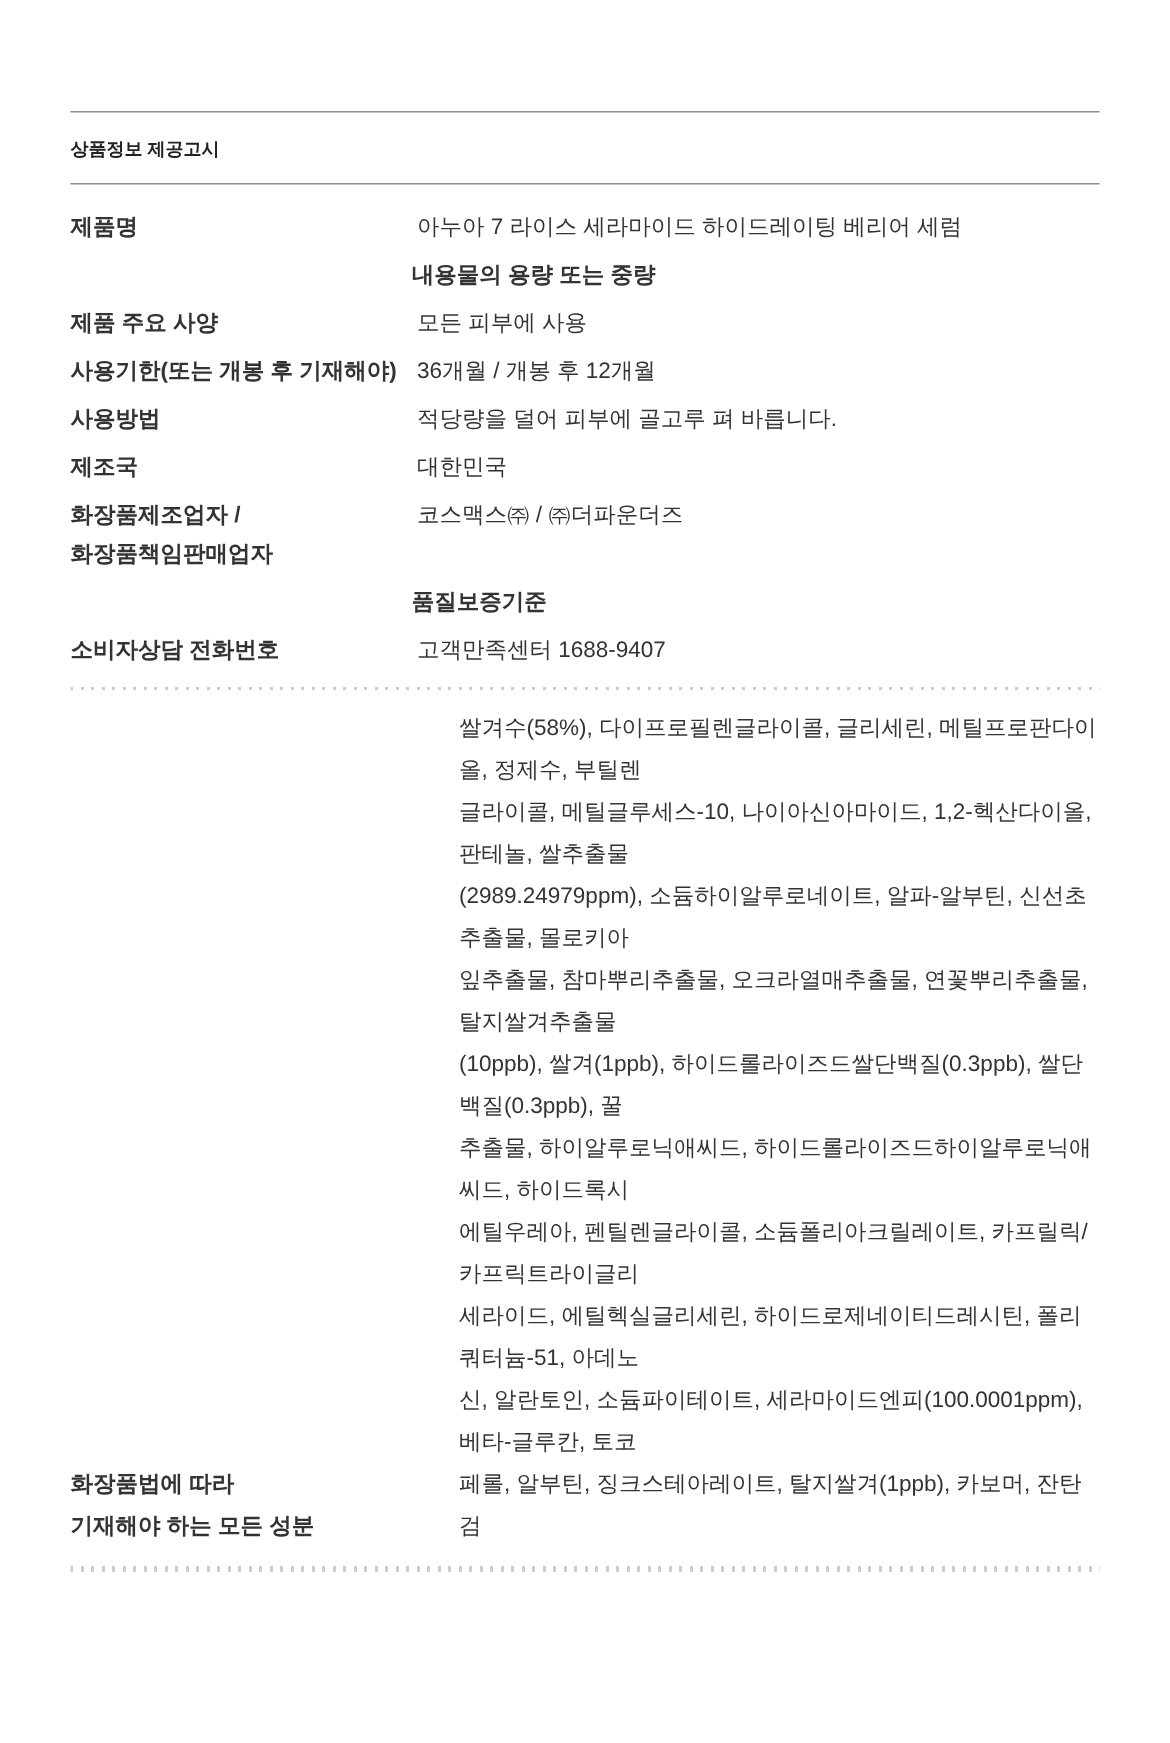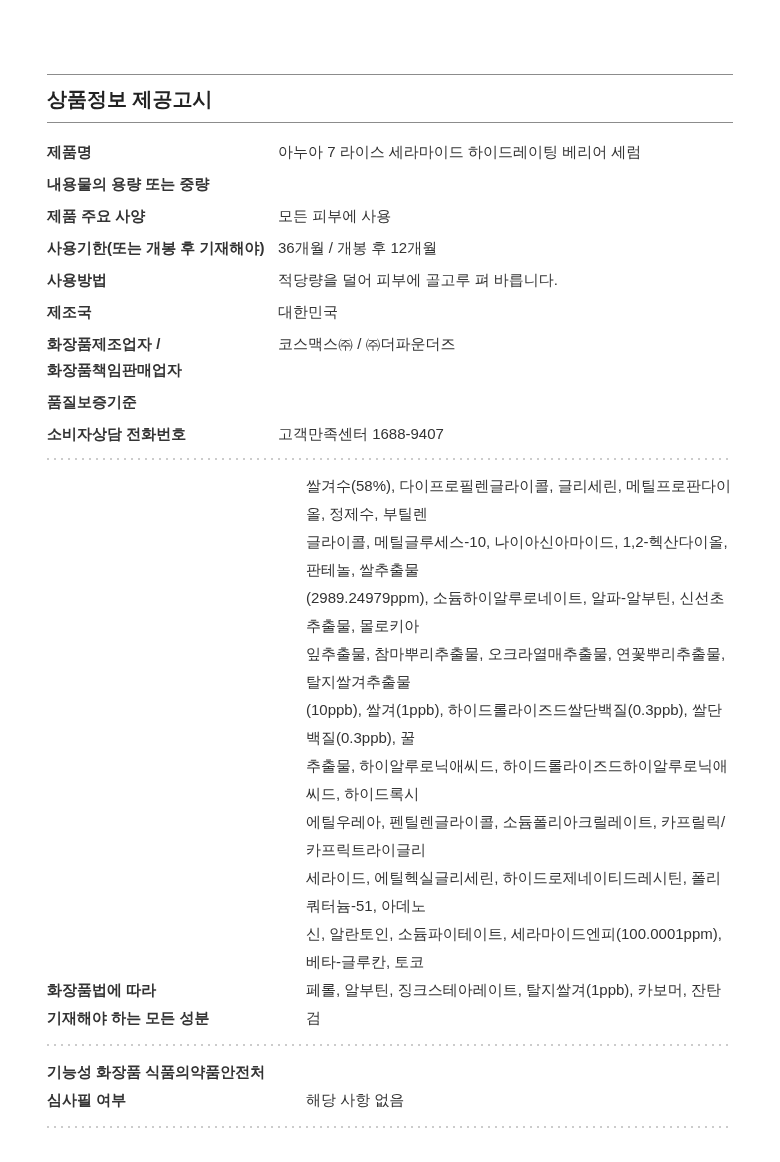--- a/index.html
+++ b/index.html
@@ -11,28 +11,28 @@
     color: #333333;
     font-size: 15px;
   }
   .page { padding: 74px 47px 0 47px; }
   .hr-solid {
     border: none;
     border-top: 1px solid #8c8c8c;
     height: 0;
   }
   .page-title {
-    font-size: 20px;
+    font-size: 12px;
     font-weight: 700;
     color: #222222;
     line-height: 24px;
     padding: 12px 0 11px 0;
   }
   .info-table { padding: 13px 0 8px 0; }
-  .row { display: flex; align-items: flex-start; padding: 3px 0; }
+  .row { display: flex; align-items: flex-start; padding: 3px 0; justify-content: center; }
   .row .label {
     flex: 0 0 231px;
     font-weight: 700;
     line-height: 26px;
     white-space: pre-line;
   }
   .row .value {
     flex: 1 1 auto;
     line-height: 26px;
     white-space: pre-line;
@@ -115,25 +115,20 @@
 (10ppb), 쌀겨(1ppb), 하이드롤라이즈드쌀단백질(0.3ppb), 쌀단백질(0.3ppb), 꿀
 추출물, 하이알루로닉애씨드, 하이드롤라이즈드하이알루로닉애씨드, 하이드록시
 에틸우레아, 펜틸렌글라이콜, 소듐폴리아크릴레이트, 카프릴릭/카프릭트라이글리
 세라이드, 에틸헥실글리세린, 하이드로제네이티드레시틴, 폴리쿼터늄-51, 아데노
 신, 알란토인, 소듐파이테이트, 세라마이드엔피(100.0001ppm), 베타-글루칸, 토코
 페롤, 알부틴, 징크스테아레이트, 탈지쌀겨(1ppb), 카보머, 잔탄검</div>
   </div>
 
   <div class="dotted-divider"></div>
 
-  <div class="section">
-    <div class="label">기능성 화장품 식품의약품안전처
-심사필 여부</div>
-    <div class="value">해당 사항 없음</div>
-  </div>
 
   <div class="dotted-divider"></div>
 
   <div class="section">
     <div class="label">사용할 때의 주의사항</div>
     <div class="value cautions-list">
       
       
       
       

